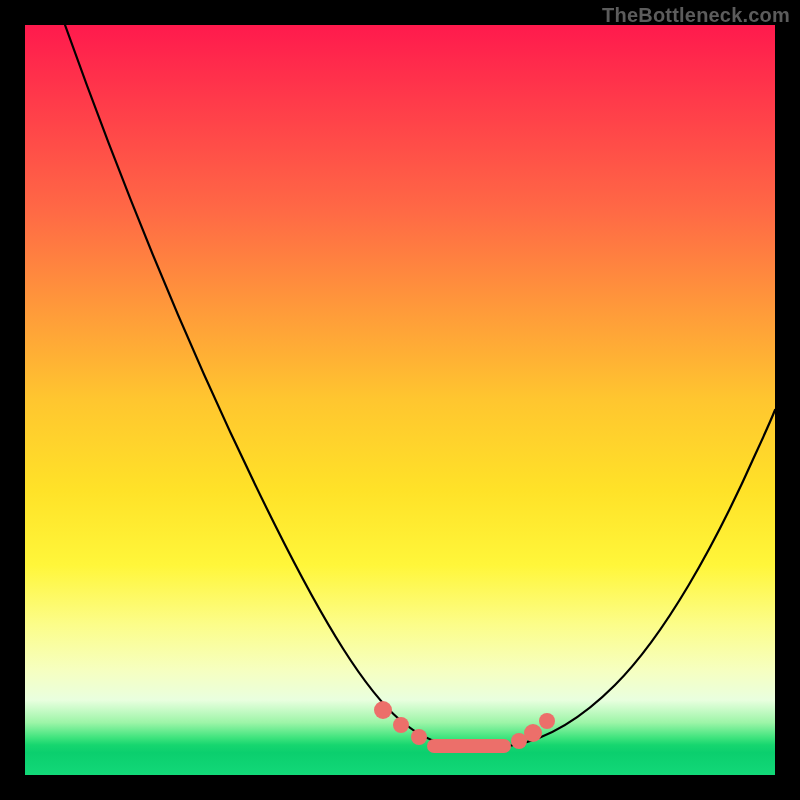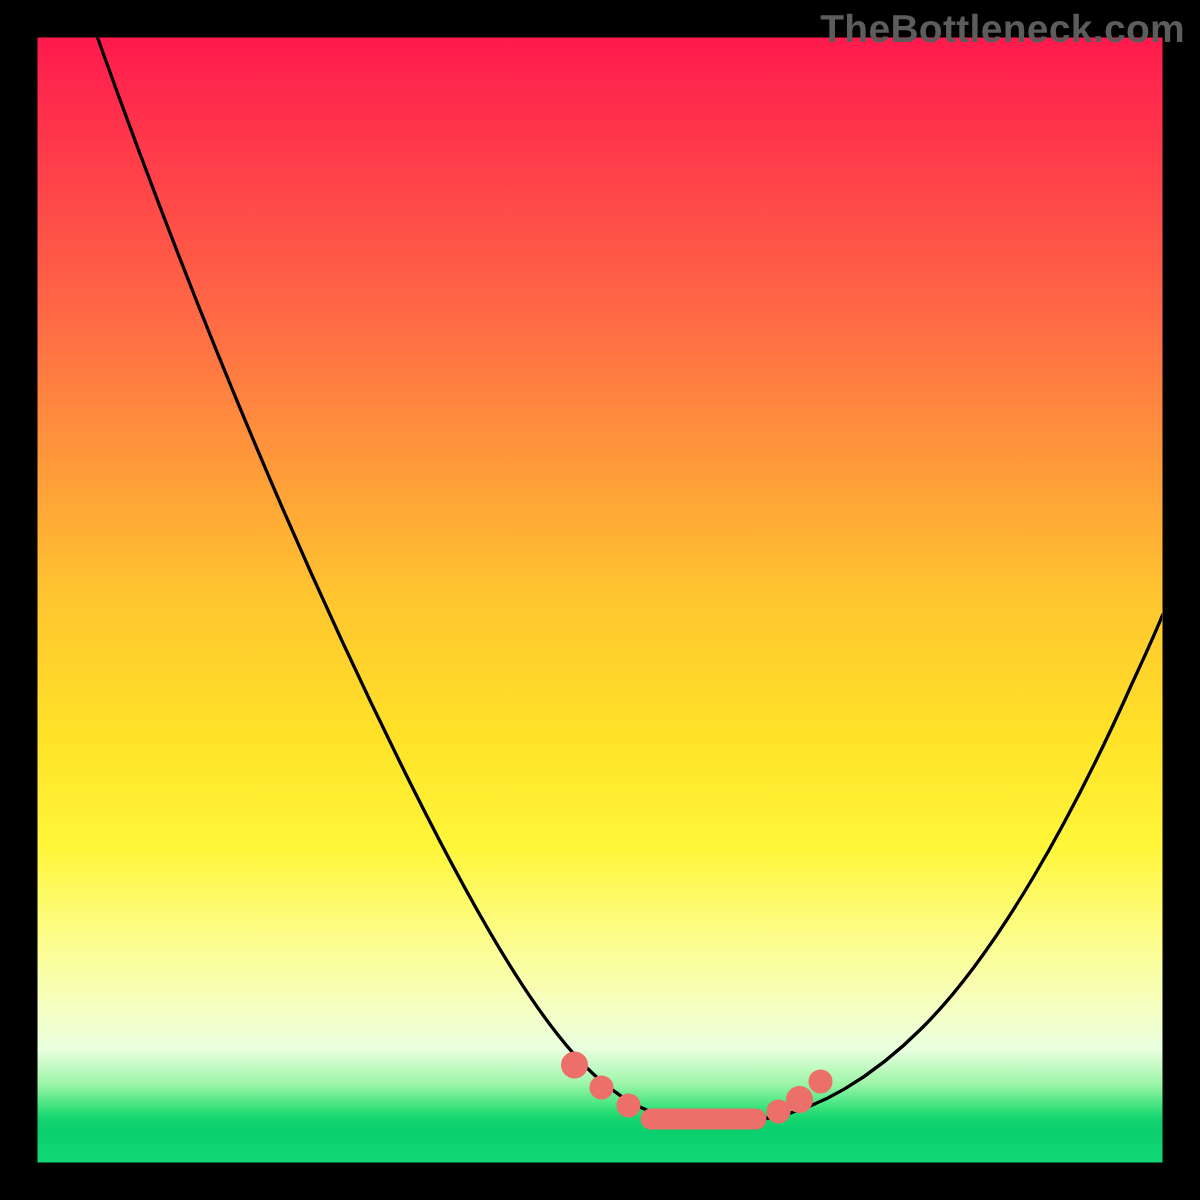--- a/index.html
+++ b/index.html
@@ -14,21 +14,21 @@
   .frame {
     position: relative;
     width: 800px;
     height: 800px;
     background: #000;
   }
   .watermark {
     position: absolute;
     top: 4px;
     right: 10px;
-    font-size: 26px;
+    font-size: 20px;
     font-weight: 600;
     color: #5c5c5c;
     letter-spacing: 0.2px;
     z-index: 10;
   }
   .plot-area {
     position: absolute;
     left: 25px;
     top: 25px;
     width: 750px;

